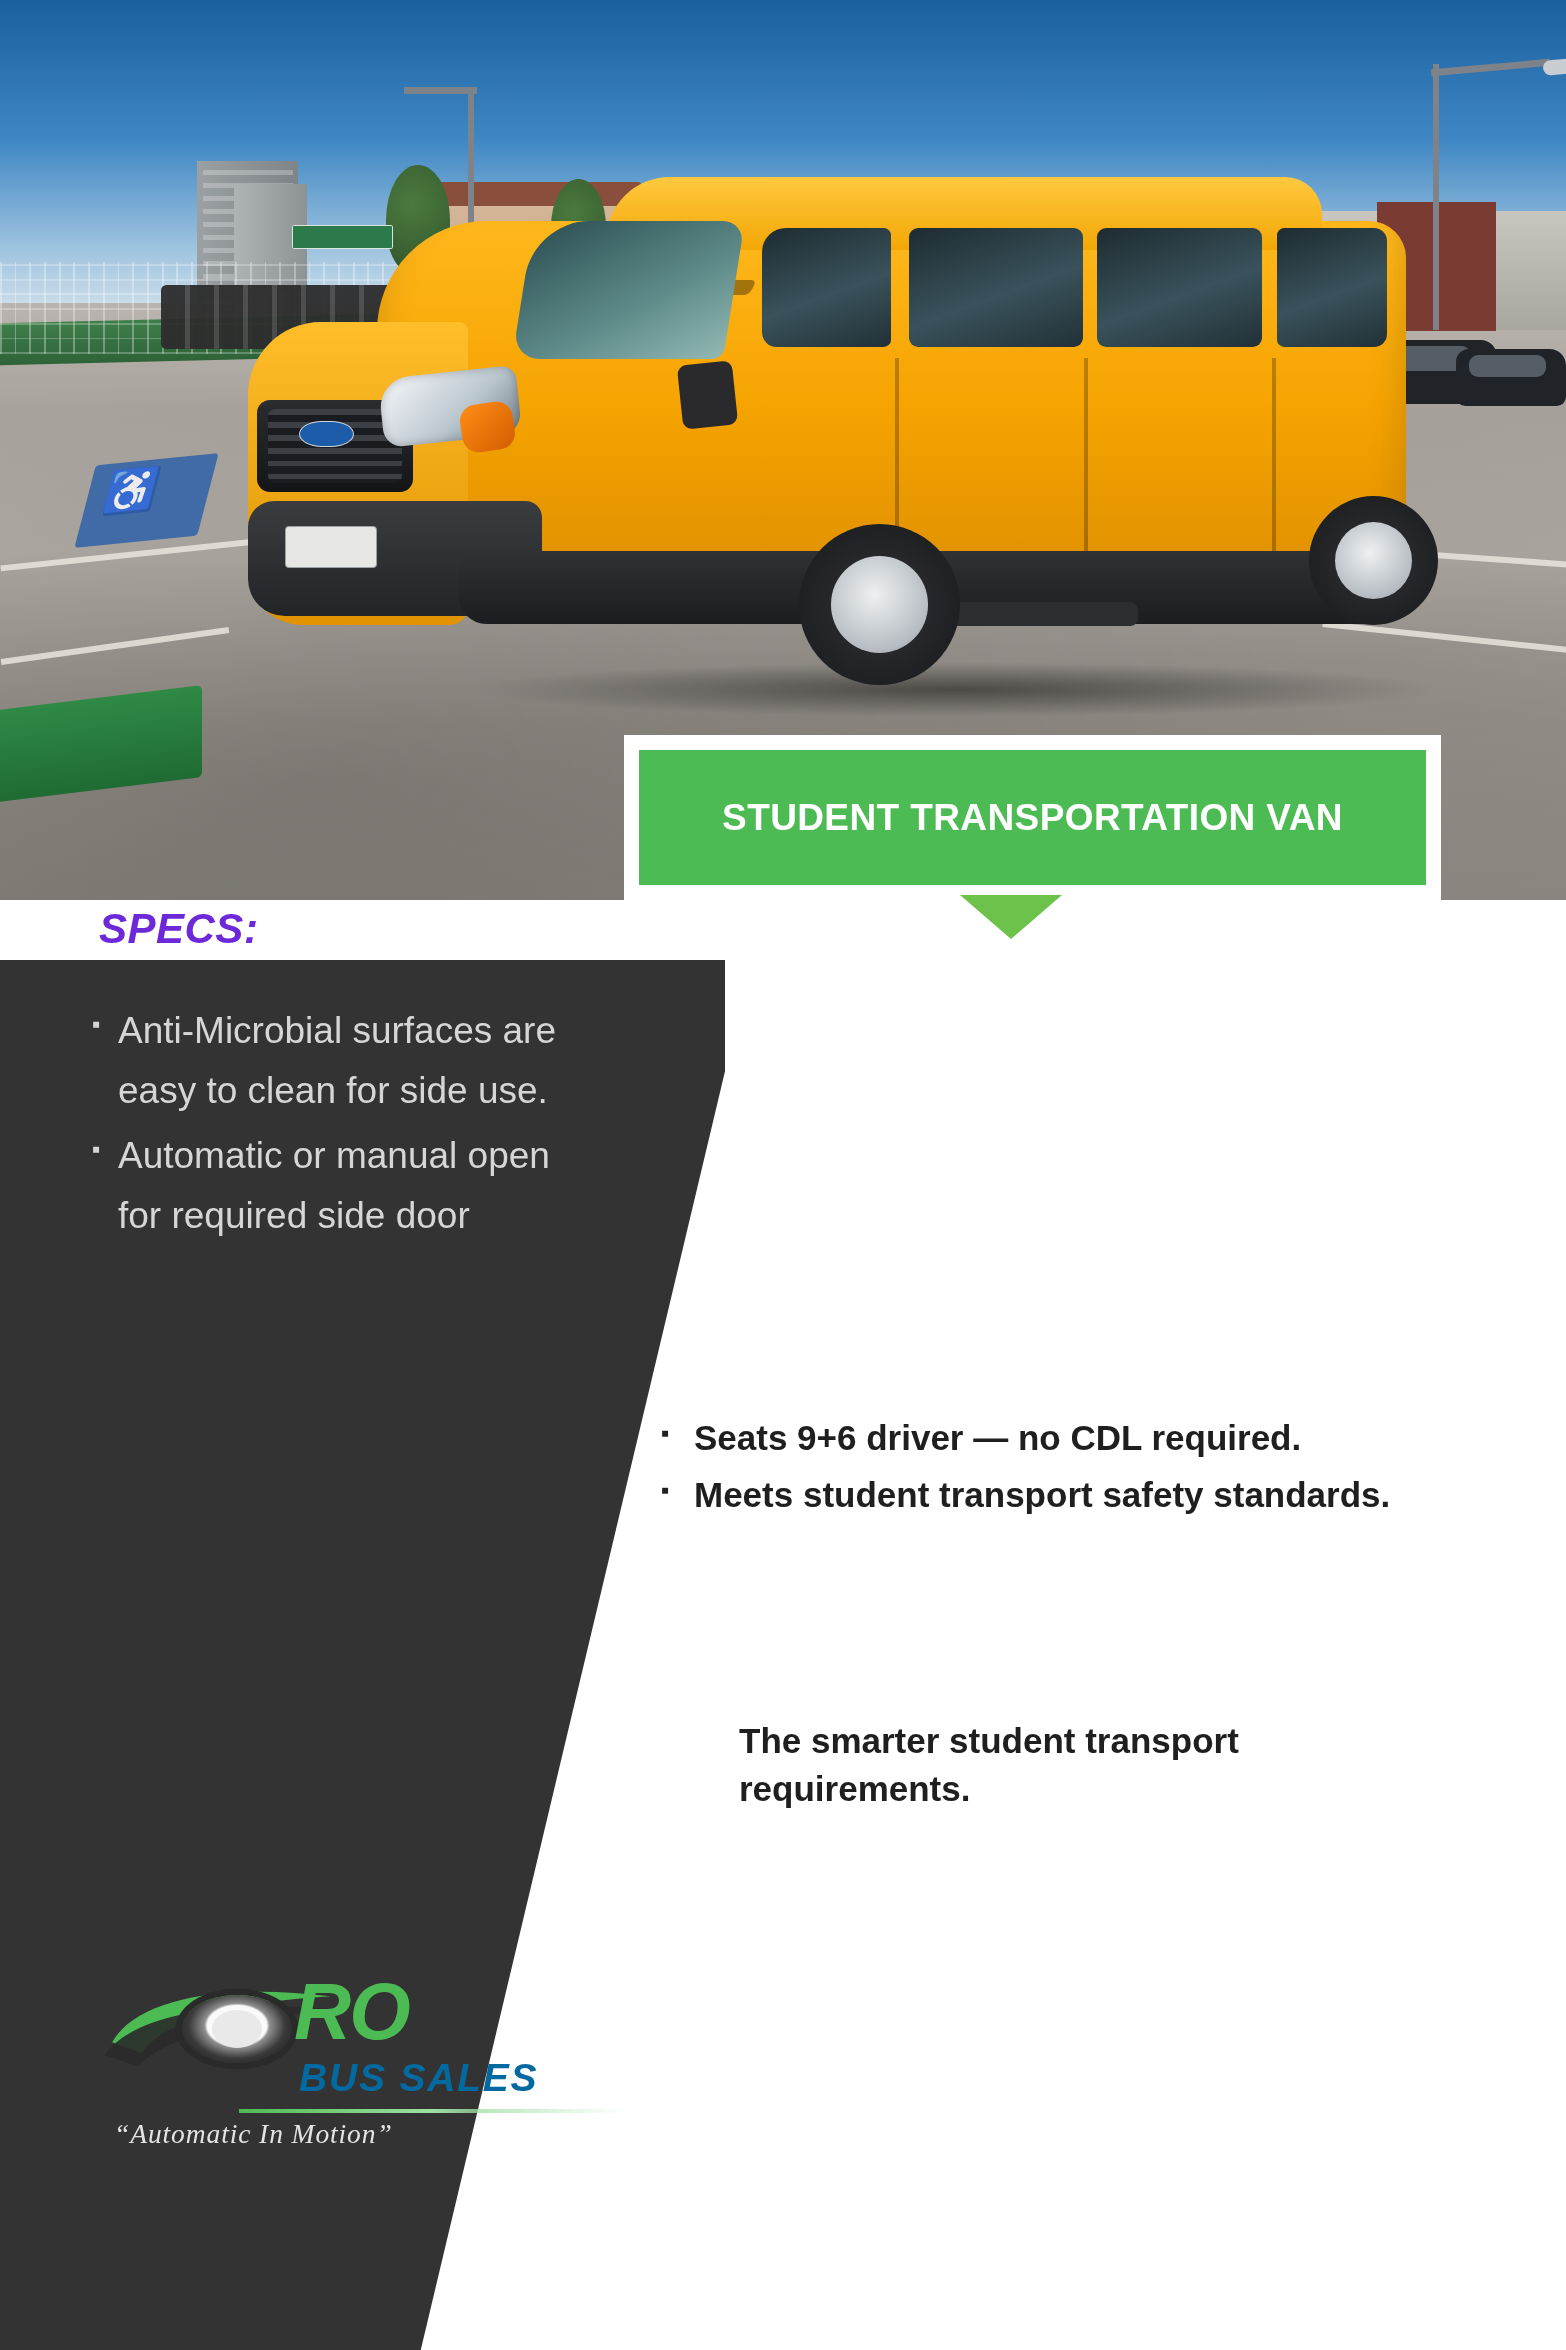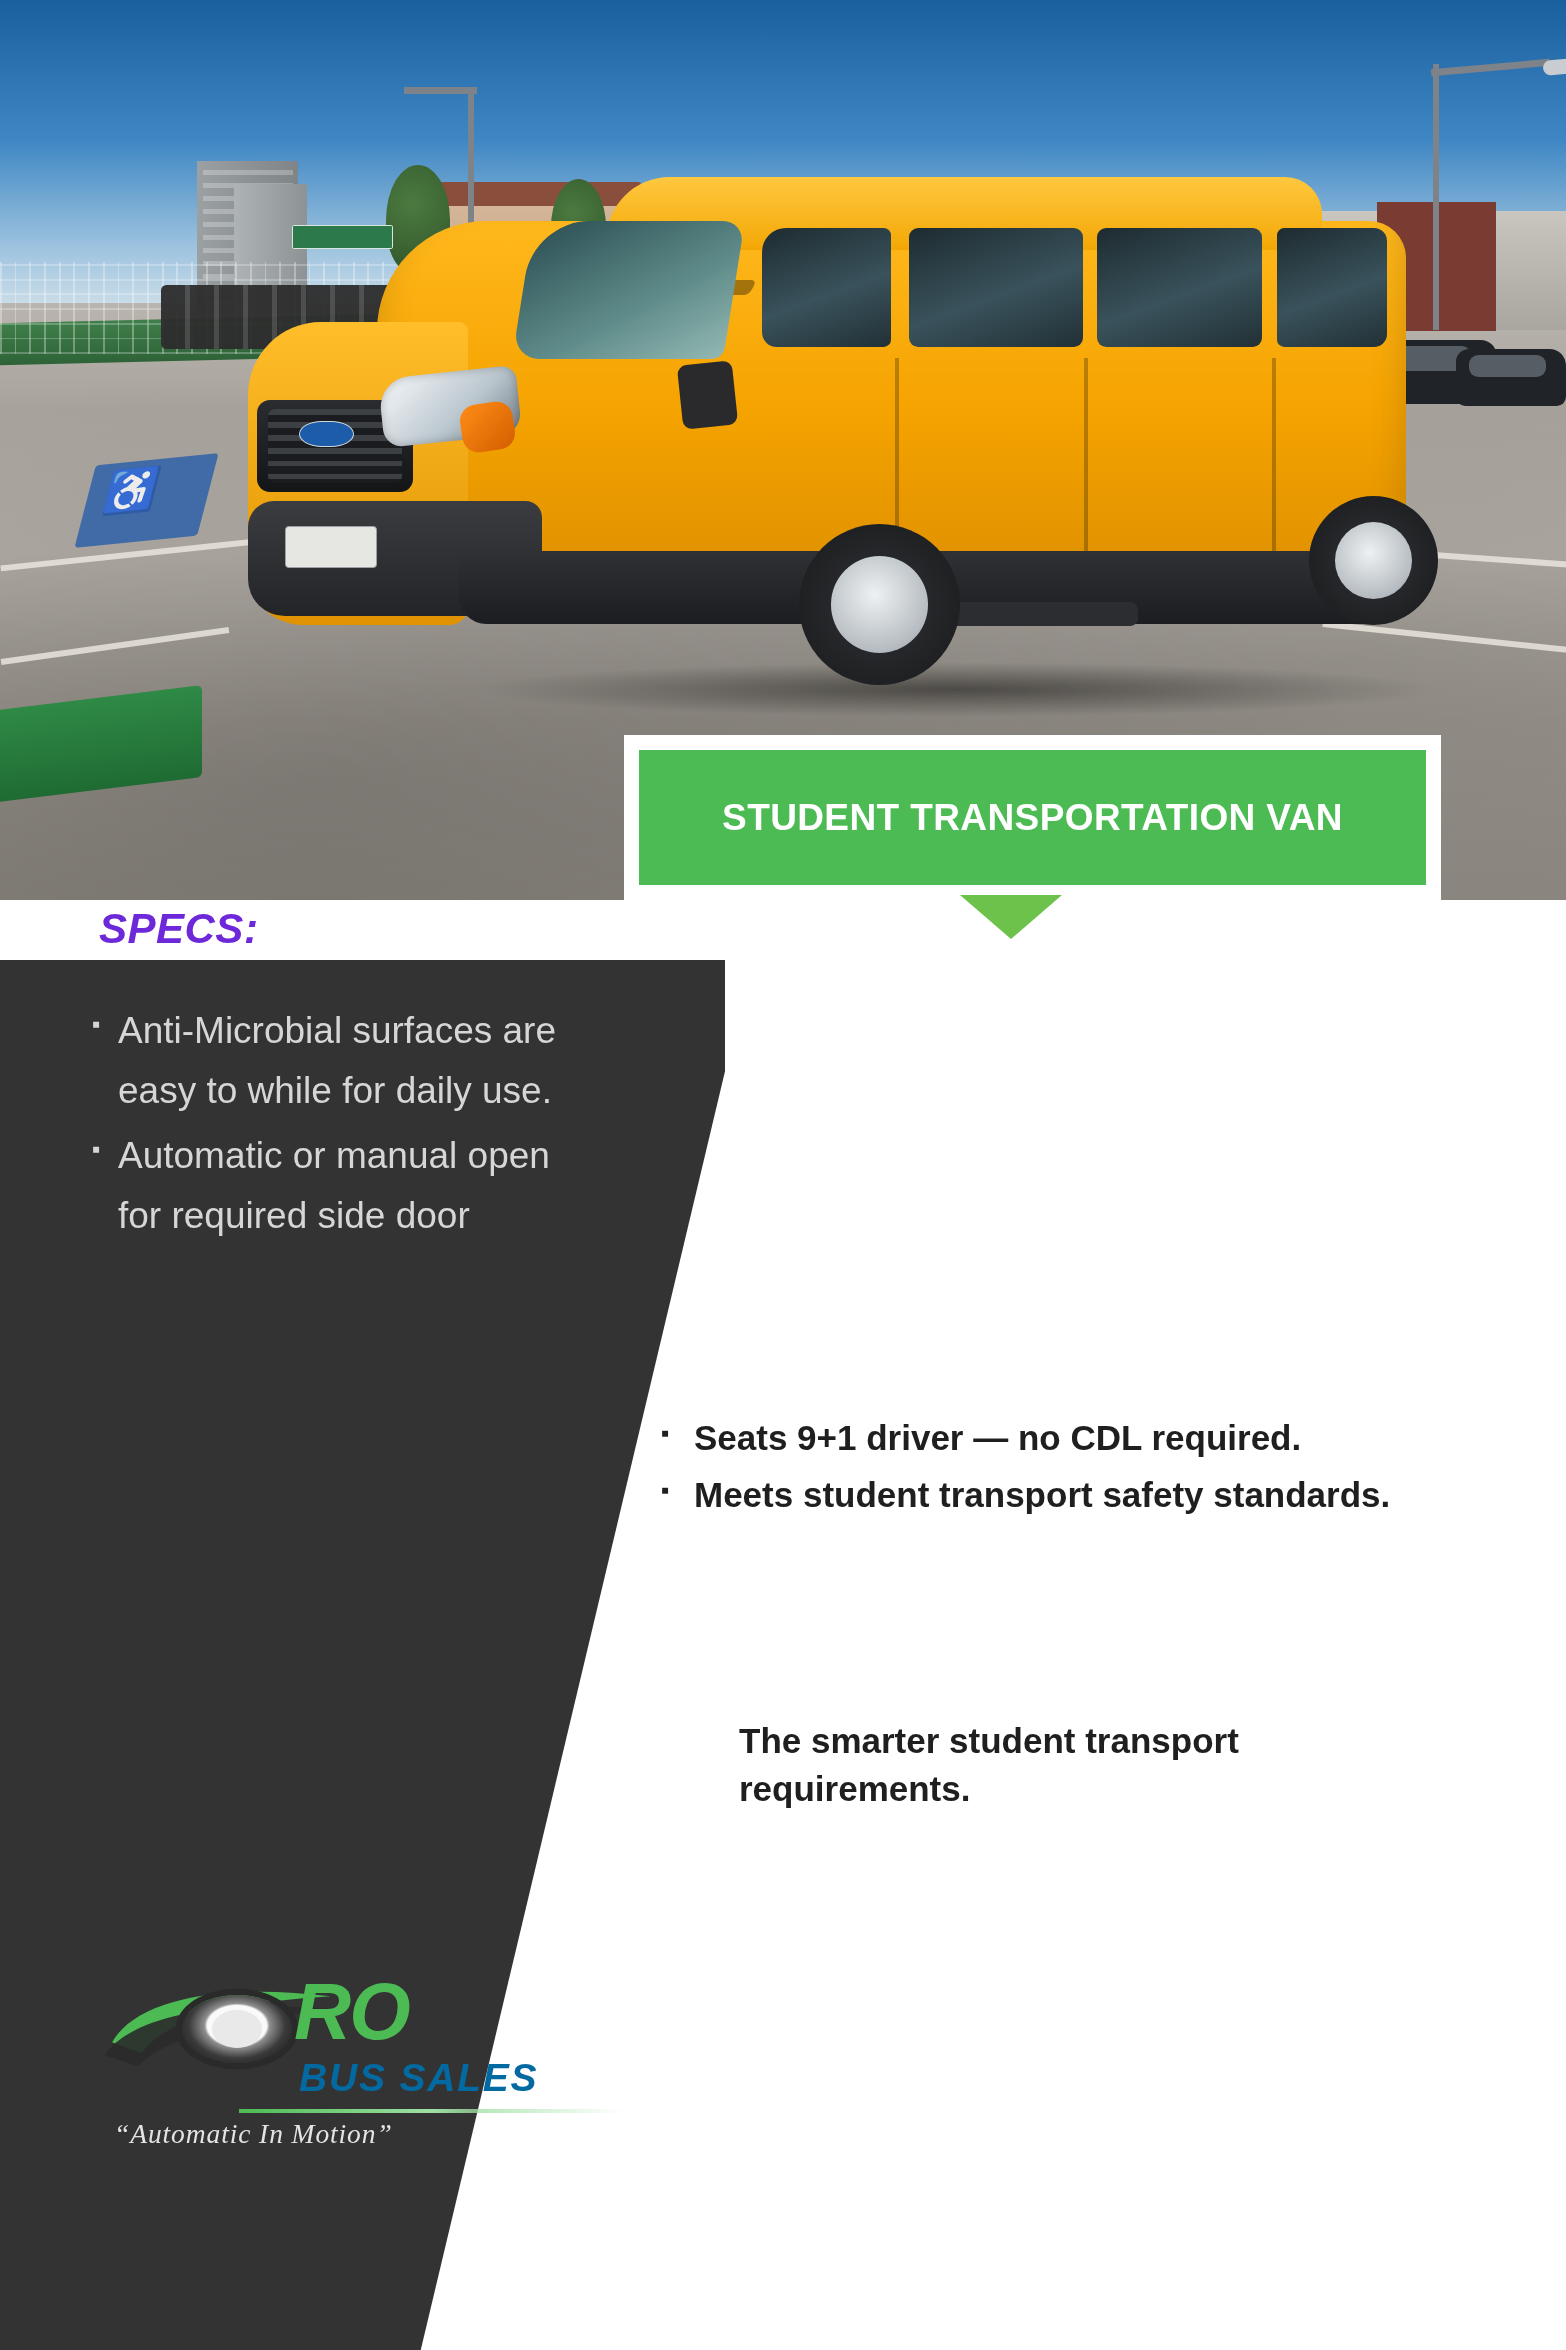--- a/index.html
+++ b/index.html
@@ -405,33 +405,33 @@
     </div>
   </div>
   <div class="banner-arrow"></div>
 
   <div class="specs-label">SPECS:</div>
   <div class="dark-panel"></div>
 
   <div class="spec-list">
     <div class="spec-item">
       <span class="spec-bullet">▪</span>
-      <span class="spec-text">Anti-Microbial surfaces are easy to while for daily use.</span>
+      <span class="spec-text">Anti-Microbial surfaces are easy to clean for side use.</span>
     </div>
     <div class="spec-item">
       <span class="spec-bullet">▪</span>
       <span class="spec-text">Automatic or manual open for required side door</span>
     </div>
   </div>
 
 
   <div class="feature-block">
     <div class="feat-item">
       <span class="feat-bullet">▪</span>
-      <span>Seats 9+1 driver — no CDL required.</span>
+      <span>Seats 9+6 driver — no CDL required.</span>
     </div>
     <div class="feat-item">
       <span class="feat-bullet">▪</span>
       <span>Meets student transport safety standards.</span>
     </div>
   </div>
 
   <div class="closing">The smarter student transport requirements.</div>
 
   <div class="logo">

